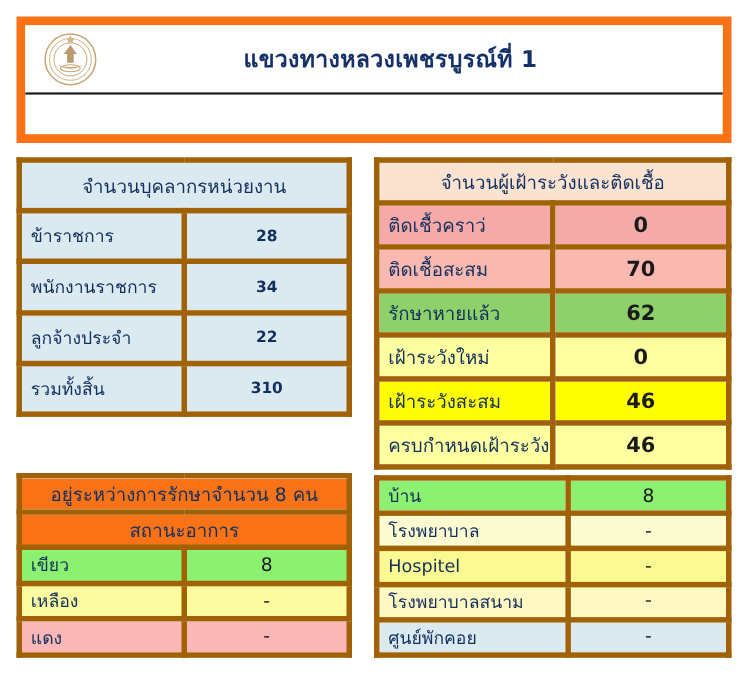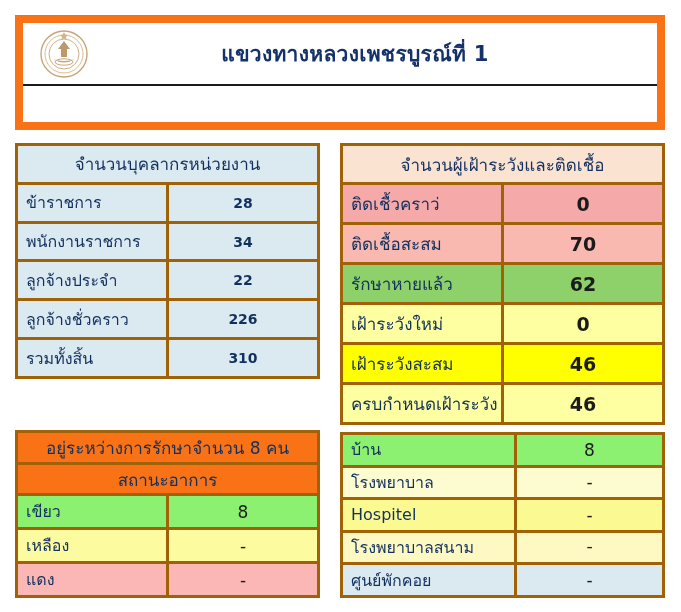--- a/index.html
+++ b/index.html
@@ -71,21 +71,21 @@
 
   
   .tbl {
     position: absolute;
     border: 2px solid #1b1b1b;
     border-collapse: collapse;
     box-sizing: border-box;
     table-layout: fixed;
   }
   .tbl td {
-    border: 3px solid #a16207;
+    border: 5px solid #a16207;
     box-sizing: border-box;
     padding: 0 8px;
     font-size: 16px;
     white-space: nowrap;
     overflow: hidden;
   }
   .tbl td.lbl { text-align: left; }
   .tbl td.val { text-align: center; font-weight: bold; font-size: 14px; }
   .tbl td.hdr { text-align: center; font-size: 17px; }
 
@@ -181,24 +181,20 @@
       </tr>
       <tr>
         <td class="lbl">พนักงานราชการ</td>
         <td class="val">34</td>
       </tr>
       <tr>
         <td class="lbl">ลูกจ้างประจำ</td>
         <td class="val">22</td>
       </tr>
       <tr>
-        <td class="lbl">ลูกจ้างชั่วคราว</td>
-        <td class="val">226</td>
-      </tr>
-      <tr>
         <td class="lbl">รวมทั้งสิ้น</td>
         <td class="val">310</td>
       </tr>
     </tbody>
   </table>
 
   <table class="tbl" id="covid-table">
     <tbody>
       <tr>
         <td class="hdr" colspan="2">จำนวนผู้เฝ้าระวังและติดเชื้อ</td>

